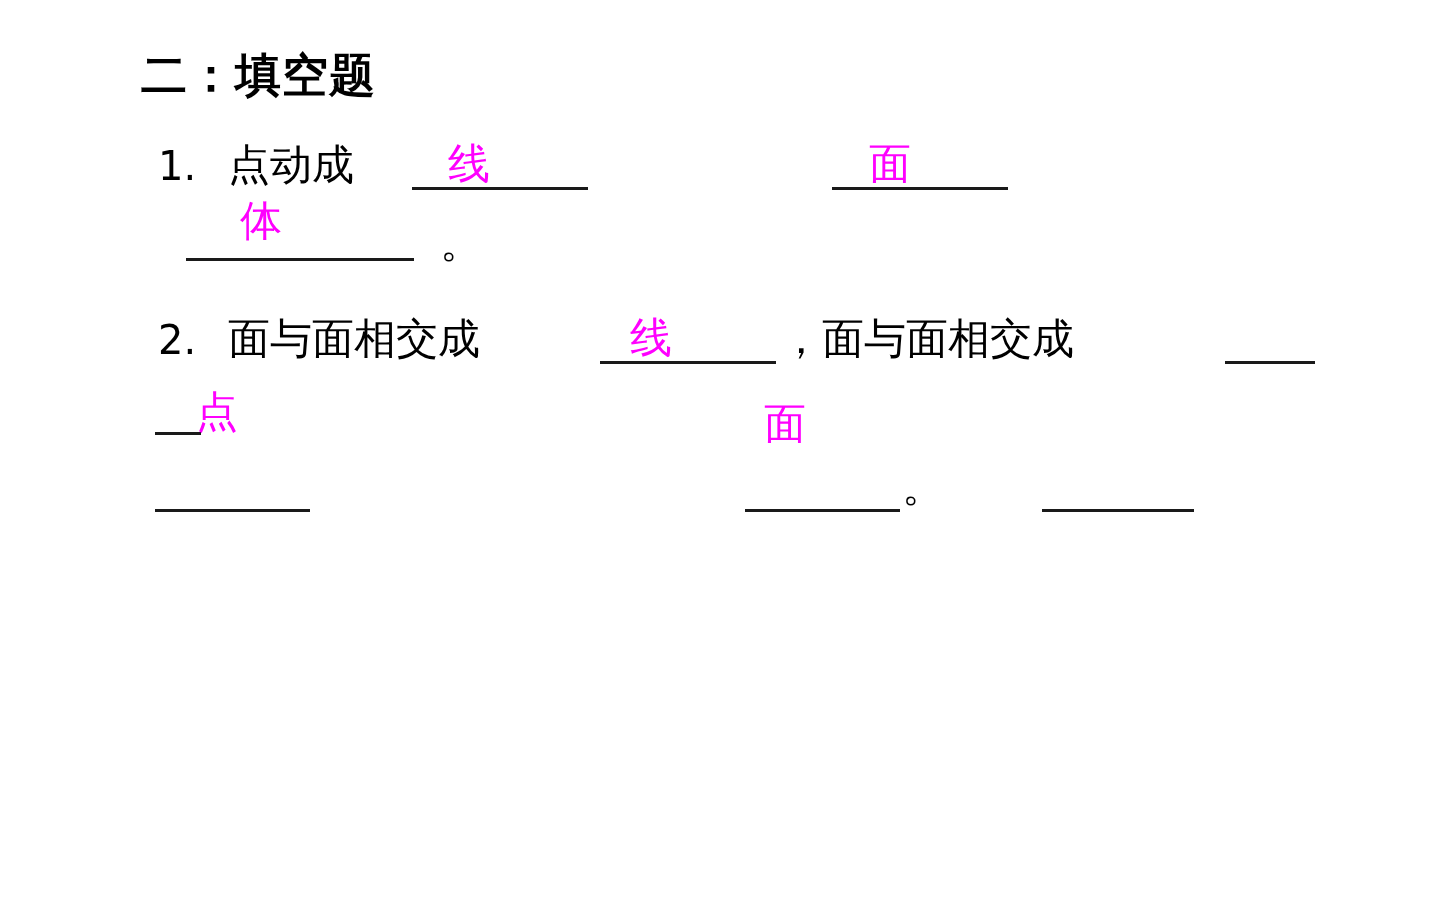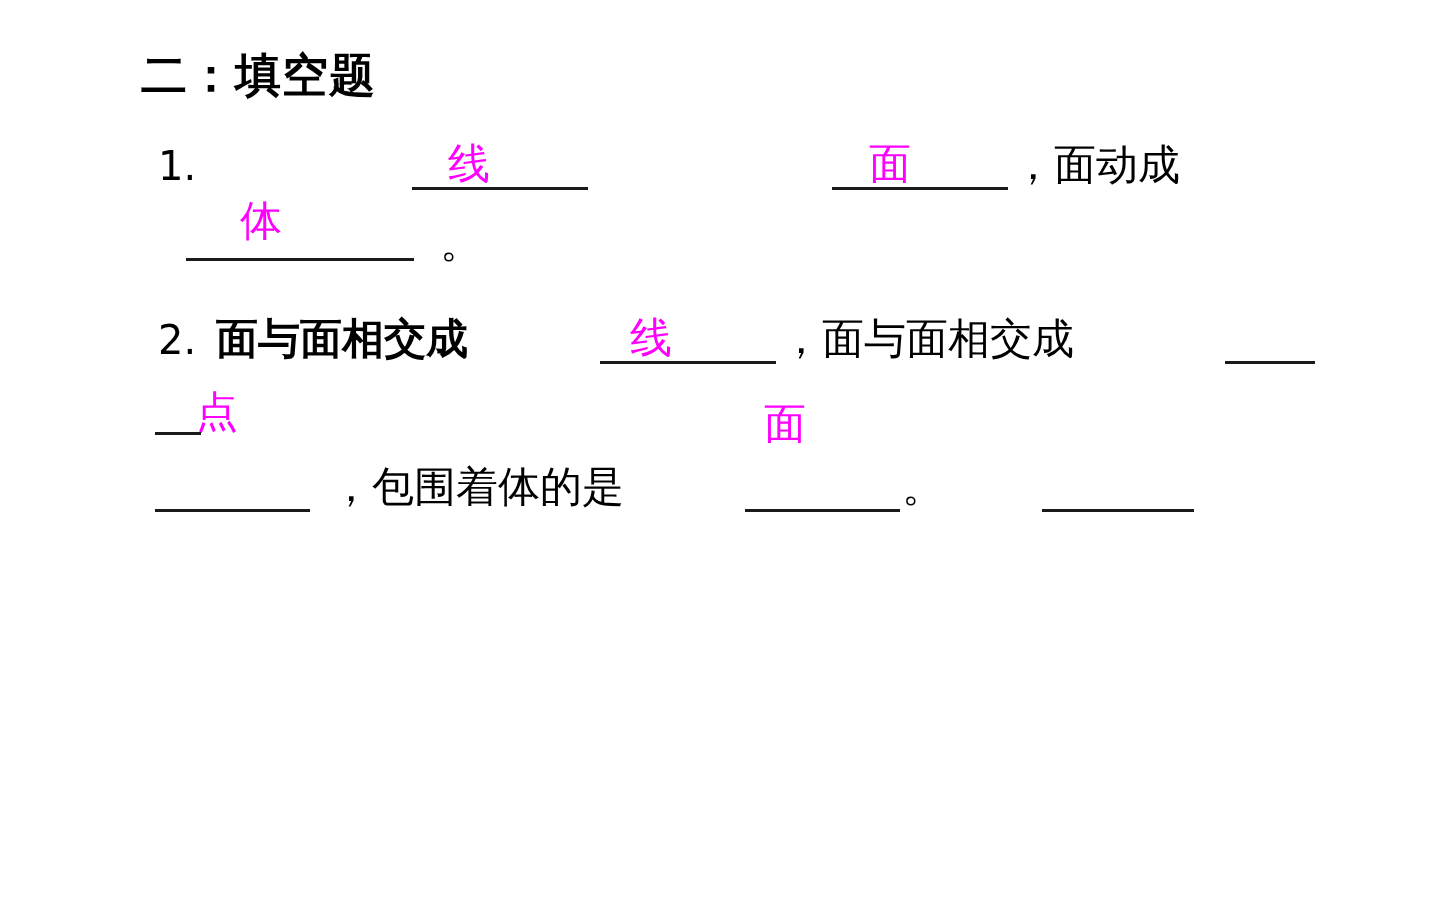--- a/index.html
+++ b/index.html
@@ -58,51 +58,50 @@
 </style>
 </head>
 <body>
 
 <div id="slide">
 
   <div class="txt heading" style="left:141px; top:52px;">二：填空题</div>
 
   <div class="txt num-label" style="left:158px; top:146px;">1.</div>
 
+  <div class="txt body-text" style="left:228px; top:144px;">点动成</div>
 
   <div class="blank" style="left:412px; top:187px; width:176px;"></div>
   <div class="answer" style="left:448px; top:143px; color:#ff00ff;">线</div>
 
 
   <div class="blank" style="left:832px; top:187px; width:176px;"></div>
   <div class="answer" style="left:869px; top:143px; color:#ff00ff;">面</div>
 
-  <div class="txt body-text" style="left:1012px; top:144px;">，面动成</div>
 
   <div class="blank" style="left:186px; top:258px; width:228px;"></div>
   <div class="answer" style="left:240px; top:200px; color:#ff00ff;">体</div>
 
   <div class="txt body-text" style="left:440px; top:222px;">。</div>
 
   <div class="txt num-label" style="left:158px; top:320px;">2.</div>
 
-  <div class="txt body-text" style="left:216px; top:318px;font-weight:bold;">面与面相交成</div>
+  <div class="txt body-text" style="left:228px; top:318px;">面与面相交成</div>
 
   <div class="blank" style="left:600px; top:361px; width:176px;"></div>
   <div class="answer" style="left:630px; top:317px; color:#ff00ff;">线</div>
 
   <div class="txt body-text" style="left:780px; top:318px;">，面与面相交成</div>
 
   <div class="blank" style="left:1225px; top:361px; width:90px;"></div>
   <div class="blank" style="left:155px; top:432px; width:46px;"></div>
   <div class="answer" style="left:196px; top:391px; color:#ff00ff;">点</div>
 
   <div class="blank" style="left:155px; top:509px; width:155px;"></div>
 
-  <div class="txt body-text" style="left:330px; top:466px;">，包围着体的是</div>
 
   <div class="blank" style="left:745px; top:509px; width:155px;"></div>
   <div class="answer" style="left:764px; top:403px; color:#ff00ff;">面</div>
 
   <div class="txt body-text" style="left:902px; top:466px;">。</div>
 
   <div class="blank" style="left:1042px; top:509px; width:152px;"></div>
 
 </div>
 

